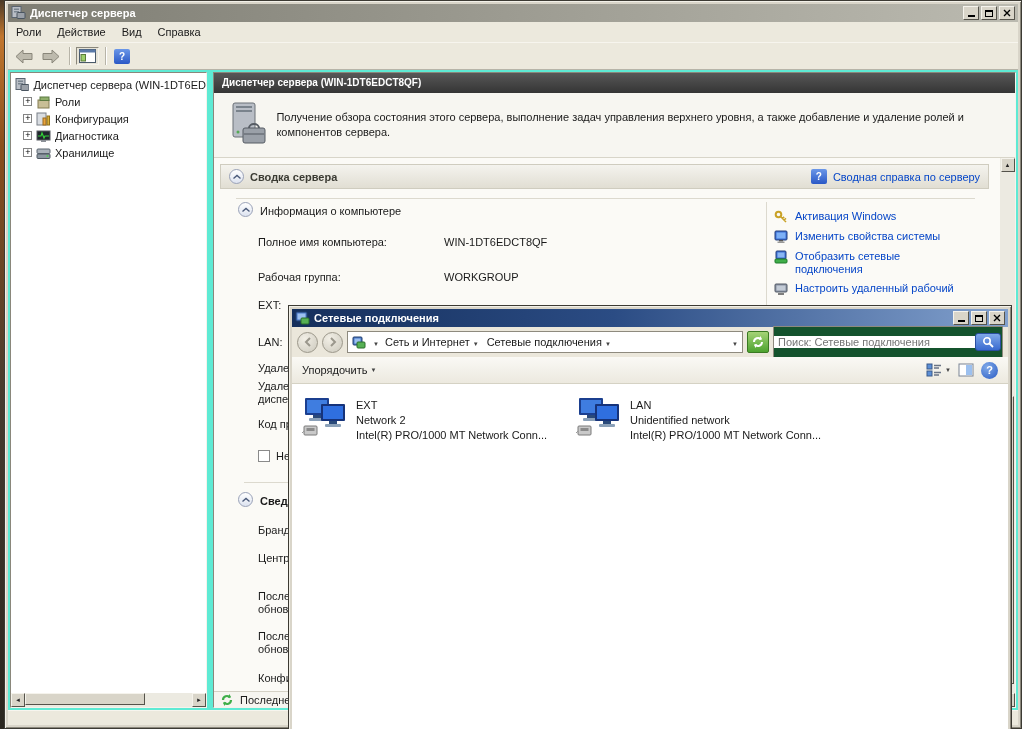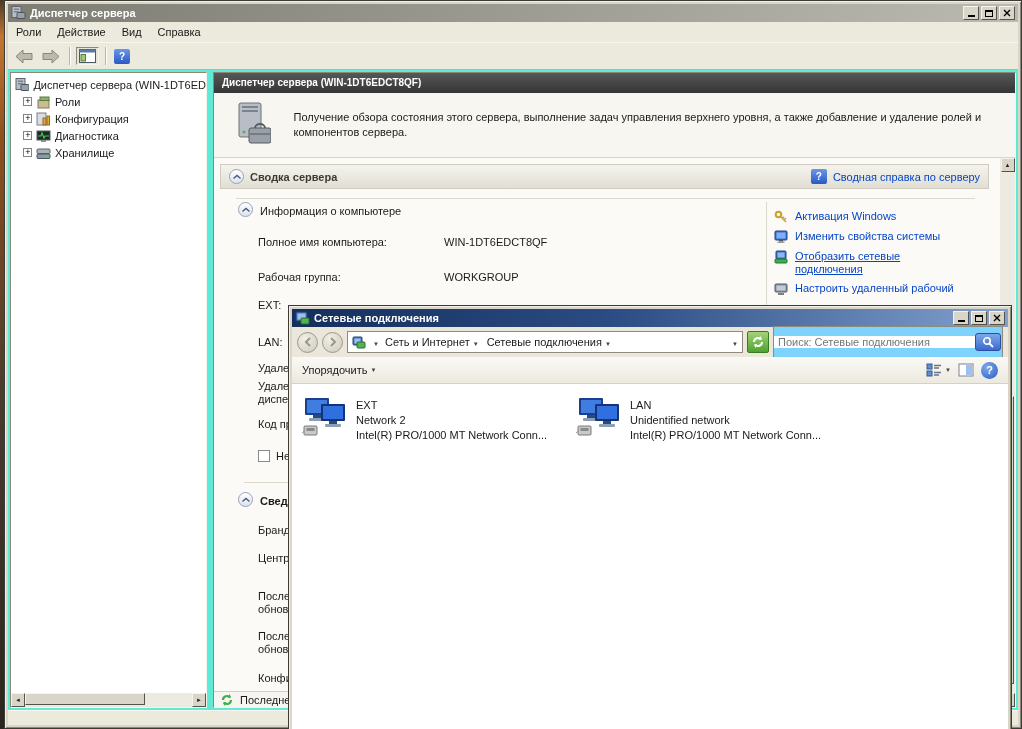--- a/index.html
+++ b/index.html
@@ -32,21 +32,21 @@
   .tree-row.child{padding-left:8px}
   .plusbox{width:9px;height:9px;flex:0 0 9px;border:1px solid #848484;background:#fff;position:relative}
   .plusbox::before{content:"+";position:absolute;left:0;top:-2px;width:8px;font-size:9px;line-height:11px;text-align:center;color:#000}
   .hscroll{position:absolute;left:0;right:0;bottom:0;height:14px;background:#ECEAE1;display:flex}
   .scrollbtn{width:14px;height:14px;flex:0 0 14px;background:#D9D5C9;border:1px solid;border-color:#F5F3EC #55534b #55534b #F5F3EC;display:flex;align-items:center;justify-content:center;font-size:6px;color:#222}
   .hthumb{width:120px;height:12px;margin-top:0;background:#D9D5C9;border:1px solid;border-color:#F5F3EC #55534b #55534b #F5F3EC}
   .splitter{width:6px;flex:0 0 6px}
   
   .mainpanel{flex:1;margin:2px 2px 2px 0;display:flex;flex-direction:column;border:1px solid;border-color:#8a877b #F5F3EC #F5F3EC #8a877b;background:#FBFAF6;overflow:hidden}
   .main-header{height:20px;flex:0 0 20px;background:linear-gradient(#575757,#353535);color:#fff;font-weight:bold;font-size:10px;line-height:20px;padding-left:8px}
-  .desc-band{height:65px;flex:0 0 65px;background:#F7F6F1;border-bottom:1px solid #D8D5C9;display:flex;align-items:center;gap:22px;padding-left:20px}
+  .desc-band{height:65px;flex:0 0 65px;background:#F7F6F1;border-bottom:1px solid #D8D5C9;display:flex;align-items:center;gap:10px;padding-left:14px}
   .desc-text{width:770px;line-height:15px}
   .sm-body{flex:1;position:relative;background:#FBFAF6;overflow:hidden}
   .abs{position:absolute}
   .sectionbar{left:6px;top:6px;right:26px;height:25px;background:linear-gradient(#F4F3EE,#E1DED3);border:1px solid #CFCCBF;display:flex;align-items:center;gap:6px;padding:0 8px;font-weight:bold;color:#3b3b33}
   .collapse{width:15px;height:15px;flex:0 0 15px;border-radius:50%;border:1px solid #9aa2b8;background:linear-gradient(#ffffff,#dde3f0);display:flex;align-items:center;justify-content:center}
   .blue-link{color:#0646C8;cursor:pointer}
   .hr{height:1px;background:#DCD9CE}
   .lbl{white-space:nowrap}
   .field-label{left:44px}
   .field-value{left:230px}
@@ -60,21 +60,21 @@
   .statusbar{height:15px;flex:0 0 15px;background:#ECE9DD;border-top:1px solid #f7f5ee}
   
   #nc{left:288px;top:305px;width:724px;height:428px;z-index:10}
   #nc .titlebar{background:linear-gradient(90deg,#152F5C,#2B4C84 45%,#82A1CE)}
   .addrbar{height:30px;flex:0 0 30px;background:#EBE7DB;display:flex;align-items:center;padding:0 5px;gap:4px}
   .navcirc{width:21px;height:21px;border-radius:50%;background:radial-gradient(circle at 35% 30%,#f2efe6,#ccc9bd);border:1px solid #9b978a;display:flex;align-items:center;justify-content:center}
   .crumbbox{flex:1;height:22px;background:#fff;border:1px solid #8E8A7E;display:flex;align-items:center;padding:0 4px;gap:4px;overflow:hidden}
   .tri::after{content:"▼";font-size:6px;color:#444;margin-left:3px}
   .crumb{padding:2px 2px;white-space:nowrap}
   .refbtn{width:22px;height:22px;background:linear-gradient(#a5d377,#4da32f);border:1px solid #3a7a22;border-radius:2px;display:flex;align-items:center;justify-content:center}
-  .searchbox{width:230px;height:32px;background:#7dd3fc;border:1px solid #8E8A7E;display:flex;align-items:center}
+  .searchbox{width:230px;height:32px;background:#14532d;border:1px solid #8E8A7E;display:flex;align-items:center}
   .searchbox input{flex:1;border:0;outline:none;font:11px "Liberation Sans",sans-serif;color:#333;padding:0 4px;min-width:0}
   .magbtn{width:26px;height:18px;margin-right:1px;background:linear-gradient(#7FA8E8,#3A6BD0);border:1px solid #2a4ea0;border-radius:3px;display:flex;align-items:center;justify-content:center}
   .nc-toolbar{height:27px;flex:0 0 27px;background:linear-gradient(#FAF9F5,#ECE9DF);border-bottom:1px solid #D5D2C4;display:flex;align-items:center;padding:0 10px;gap:6px}
   .nc-body{flex:1;background:#fff;position:relative;overflow:hidden}
   .net-item{position:absolute;top:12px;display:flex;gap:8px;width:270px}
   .net-lines{line-height:15px;padding-top:2px;white-space:nowrap;overflow:hidden}
   .helpcirc{width:17px;height:17px;border-radius:50%;background:radial-gradient(circle at 35% 30%,#7fa9e8,#2b5cc4);color:#fff;font-weight:bold;font-size:11px;display:flex;align-items:center;justify-content:center}
   .desktop-strip{position:absolute;left:0;top:0;width:4px;height:729px;background:linear-gradient(180deg,#4a3a28,#c1762f 5%,#8a4f1d 20%,#463c30 55%,#2a261f)}
 </style>
 </head>
@@ -277,21 +277,21 @@
                 <rect x="3.5" y="11.5" width="7" height="1.5" fill="#999"></rect>
               </svg>
             <span class="blue-link">Изменить свойства системы</span>
           </div>
           <div class="link-row" style="width:175px">
             <svg width="14" height="14">
                 <rect x="2" y="1" width="10" height="8" rx="1" fill="#3b6fd6" stroke="#27407a"></rect>
                 <rect x="3.5" y="2.5" width="7" height="5" fill="#8ab6f2"></rect>
                 <rect x="1" y="9" width="12" height="4" rx="1" fill="#3fae49" stroke="#1f7a2a"></rect>
               </svg>
-            <span class="blue-link" style="text-decoration:underline;width:150px">Отобразить сетевые подключения</span>
+            <span class="blue-link" style="width:150px">Отобразить сетевые подключения</span>
           </div>
           <div class="link-row">
             <svg width="14" height="14">
                 <rect x="1" y="2" width="12" height="8" rx="1" fill="#8a93a3" stroke="#525a66"></rect>
                 <rect x="2.5" y="3.5" width="9" height="5" fill="#c3cbd6"></rect>
                 <path d="M4 12 h6" stroke="#555" stroke-width="1.5"></path>
               </svg>
             <span class="blue-link">Настроить удаленный рабочий</span>
           </div>
         </div>

